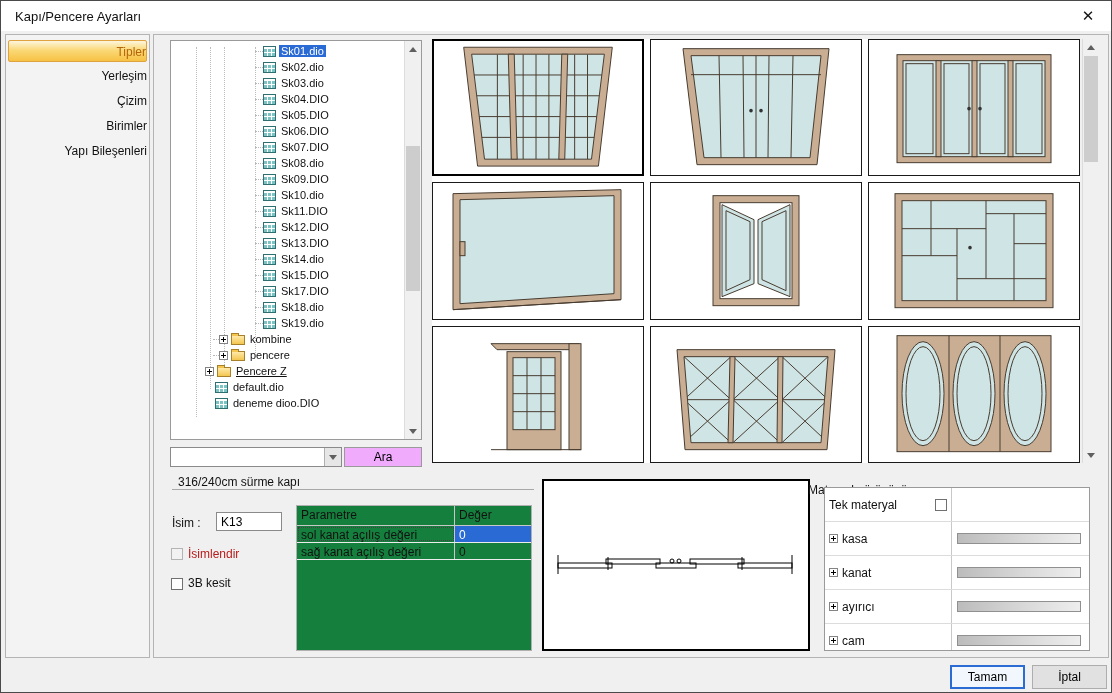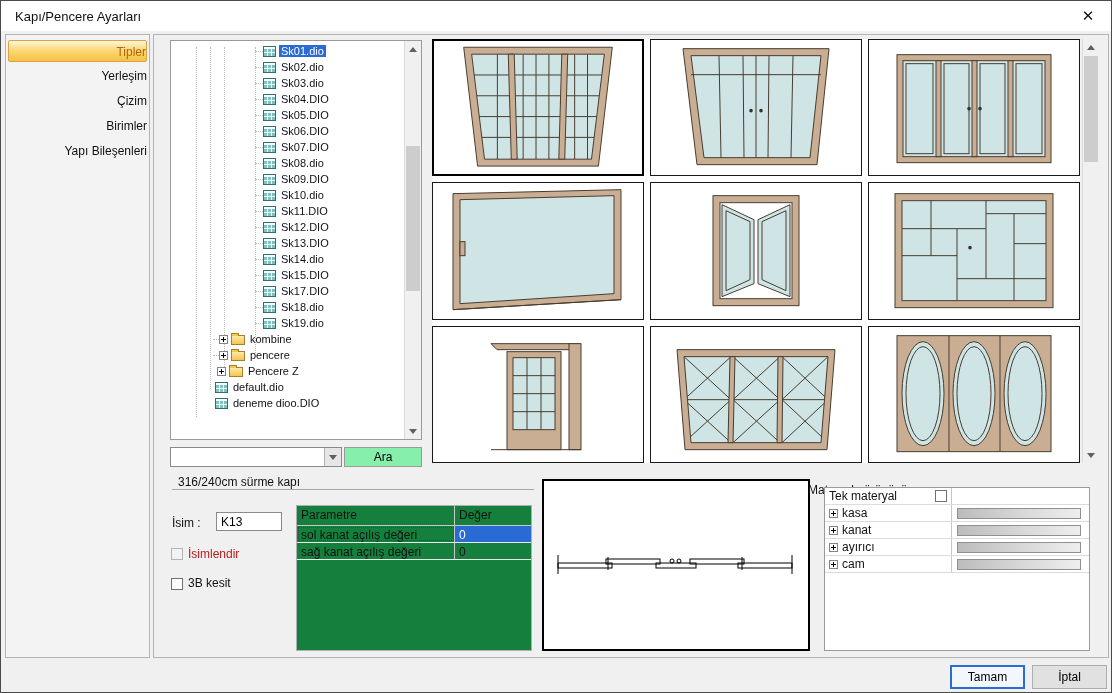--- a/index.html
+++ b/index.html
@@ -24,21 +24,21 @@
   .main { position:absolute; left:152px; top:33px; width:956px; height:624px;
           background:#f0f0f0; border:1px solid #b4b4b4; }
 
   
   .tree-box { position:absolute; left:16px; top:5px; width:252px; height:400px;
               background:#fff; border:1px solid #9a9a9a; overflow:hidden; }
   .tree-list { position:absolute; left:0; top:2px; right:17px; }
   .tree-row { position:relative; display:flex; align-items:center; height:16px; gap:3px;
               font-size:11px; white-space:nowrap; cursor:pointer; }
   .lvl4 { padding-left:92px; } .lvl3 { padding-left:48px; }
-  .lvl2 { padding-left:46px; } .lvl1 { padding-left:44px; }
+  .lvl2 { padding-left:34px;text-decoration:underline; } .lvl1 { padding-left:44px; }
   .lvl4::before { content:""; position:absolute; left:84px; width:8px; top:8px;
                   border-top:1px dotted #b8b8b8; }
   .lvl3::before { content:""; position:absolute; left:42px; width:6px; top:8px;
                   border-top:1px dotted #b8b8b8; }
   .tree-label { padding:0 2px; }
   .tree-label.sel { background:#2a6ad4; color:#fff; }
   .guide { position:absolute; width:0; border-left:1px dotted #bdbdbd; }
   .g1 { left:84px; top:6px; height:306px; } .g2 { left:53px; top:6px; height:326px; }
   .g3 { left:39px; top:6px; height:342px; } .g4 { left:25px; top:6px; height:370px; }
   .grid-icon { width:13px; height:11px; flex:none; border:1px solid #2f6f6f;
@@ -70,21 +70,21 @@
   .grid-scroll { left:928px; top:4px; width:17px; height:424px; }
   .grid-scroll .sthumb { top:17px; height:106px; }
 
   
   .combo { position:absolute; left:16px; top:412px; width:172px; height:20px;
            background:#fff; border:1px solid #8a8a8a; display:flex; cursor:pointer; }
   .combo-text { flex:1; line-height:18px; padding-left:4px; font-size:11px; }
   .combo-btn { width:17px; background:#e6e6e6; border-left:1px solid #b0b0b0;
                display:flex; align-items:center; justify-content:center; }
   .ara-btn { position:absolute; left:190px; top:412px; width:78px; height:20px;
-             background:#86efac; border:1px solid #9a9a9a; font-size:12px;
+             background:#f0abfc; border:1px solid #9a9a9a; font-size:12px;
              font-family:inherit; cursor:pointer; }
 
   
   .thumbs { position:absolute; left:278px; top:4px; width:648px; height:424px; background:#fff;
             display:grid; grid-template-columns:repeat(3,1fr); grid-template-rows:repeat(3,1fr); gap:6px; }
   .thumb-cell { border:1px solid #1a1a1a; background:#fff; position:relative; cursor:pointer; }
   .thumb-cell.selected { border:2px solid #000; }
   .thumb-cell svg { position:absolute; inset:0; width:100%; height:100%; }
 
   
@@ -115,21 +115,21 @@
 
   
   .plan-preview { position:absolute; left:388px; top:444px; width:268px; height:172px;
                   border:2px solid #000; background:#fff; }
   .plan-preview svg { position:absolute; inset:0; width:100%; height:100%; }
 
   
   .mat-caption { position:absolute; left:654px; top:437px;margin-top:11px; }
   .mat-list { position:absolute; left:670px; top:452px; width:266px; height:164px;
               background:#fff; border:1px solid #9a9a9a; overflow:hidden; }
-  .mat-row { display:grid; grid-template-columns:126px 1fr; height:17px;
+  .mat-row { display:grid; grid-template-columns:126px 1fr; height:34px;
              border-bottom:1px solid #dcdcdc; align-items:center; }
   .mat-left { display:flex; align-items:center; gap:4px; padding-left:4px; height:100%; }
   .mat-right { border-left:1px solid #c8c8c8; height:100%; display:flex; align-items:center; }
   .mat-label { font-size:12px; }
   .swatch { flex:1; height:11px; margin:0 8px 0 5px; border:1px solid #909090;
             background:linear-gradient(90deg,#bcbcbc,#d9d9d9 55%,#eeeeee); cursor:pointer; }
   .mat-cb { margin-left:auto; margin-right:4px; }
 
   
   .btn { position:absolute; width:75px; height:24px; font:12px "Liberation Sans", sans-serif;

